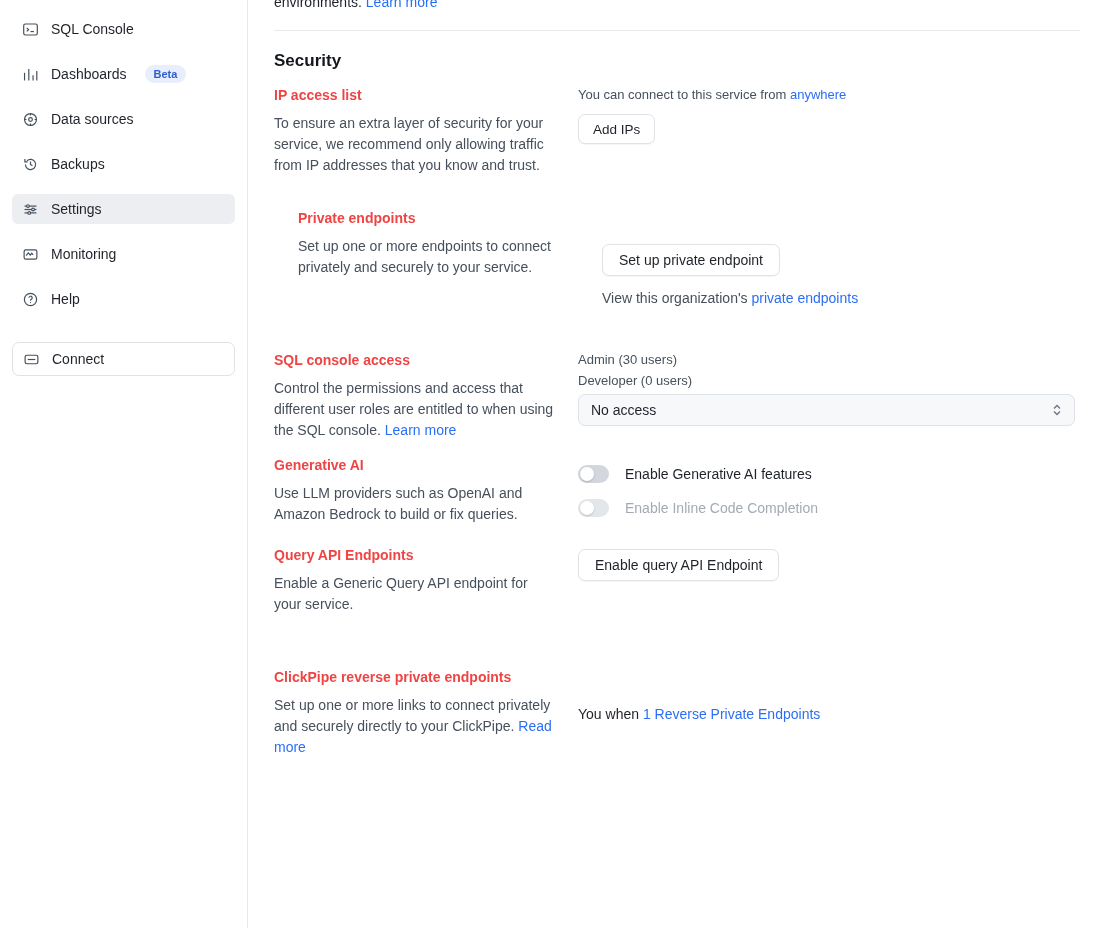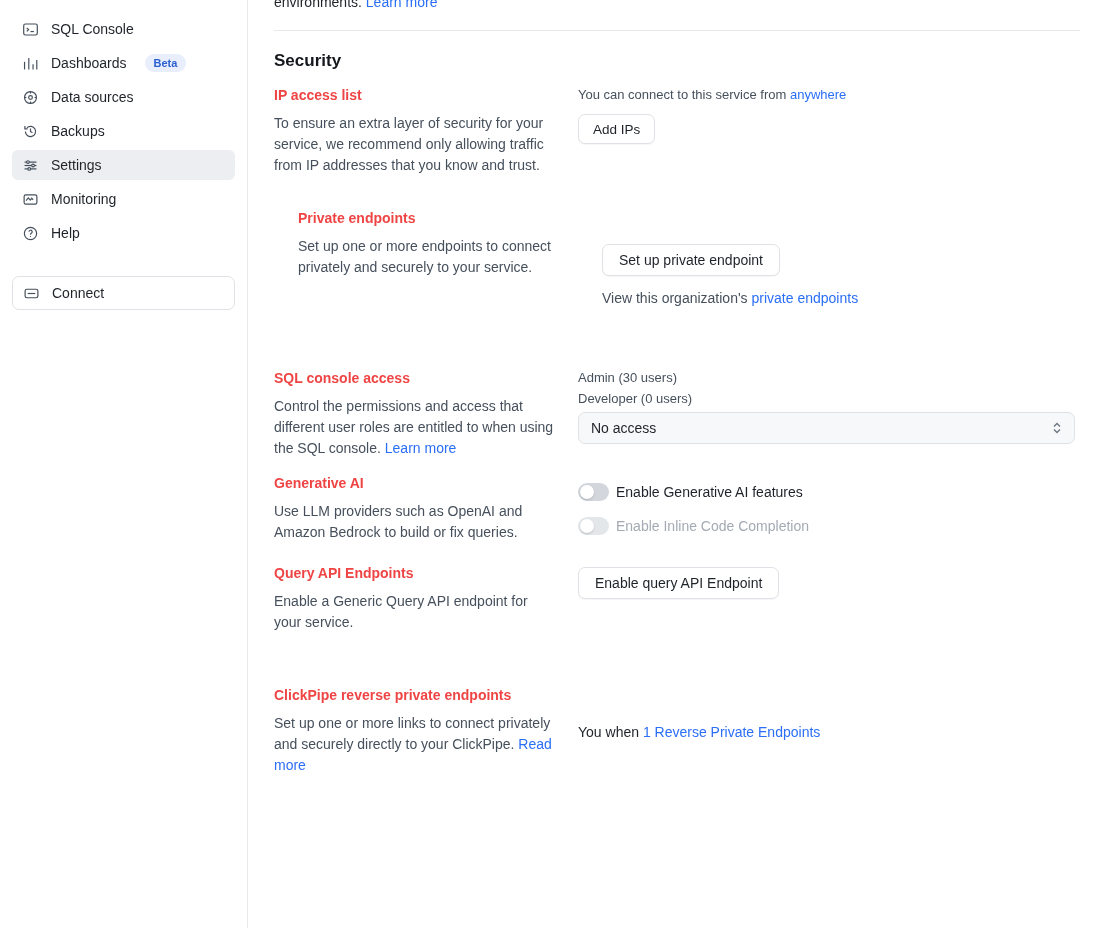--- a/index.html
+++ b/index.html
@@ -24,21 +24,21 @@
     min-width: 248px;
     height: 928px;
     background: #ffffff;
     border-right: 1px solid #e6e8eb;
     padding: 14px 12px 0 12px;
     position: relative;
   }
   .nav {
     display: flex;
     flex-direction: column;
-    gap: 4px;
+    gap: 15px;
   }
   .nav-item {
     display: flex;
     align-items: center;
     gap: 12px;
     height: 30px;
     padding: 0 10px;
     border-radius: 6px;
     font-size: 14px;
     color: #1f2329;
@@ -197,21 +197,21 @@
     font-size: 11px;
     line-height: 10px;
     display: flex;
     flex-direction: column;
     align-items: center;
   }
 
   .toggle-row {
     display: flex;
     align-items: center;
-    gap: 7px;
+    gap: 16px;
     margin-bottom: 16px;
   }
   .toggle {
     width: 31px;
     height: 18px;
     border-radius: 9px;
     background: #d3d7dd;
     position: relative;
     cursor: pointer;
     flex: 0 0 31px;
@@ -377,21 +377,21 @@
         </div>
         <div class="col-right" style="padding-top:34px;">
           <div class="btn btn-lg">Set up private endpoint</div>
           <div class="link-line">
             <span>View this organization's</span>
             <a class="link">private endpoints</a>
           </div>
         </div>
       </div>
 
-      <div class="row" style="margin-top:64px;">
+      <div class="row" style="margin-top:46px;">
         <div class="col-left">
           <div class="item-title">SQL console access</div>
           <p class="item-desc">
             <span>Control the permissions and access that different user roles are entitled to when using the SQL console.</span>
             <a class="link">Learn more</a>
           </p>
         </div>
         <div class="col-right" style="padding-top:0;">
           <div class="select-label">Admin (30 users)</div>
           <div class="select-label">Developer (0 users)</div>

